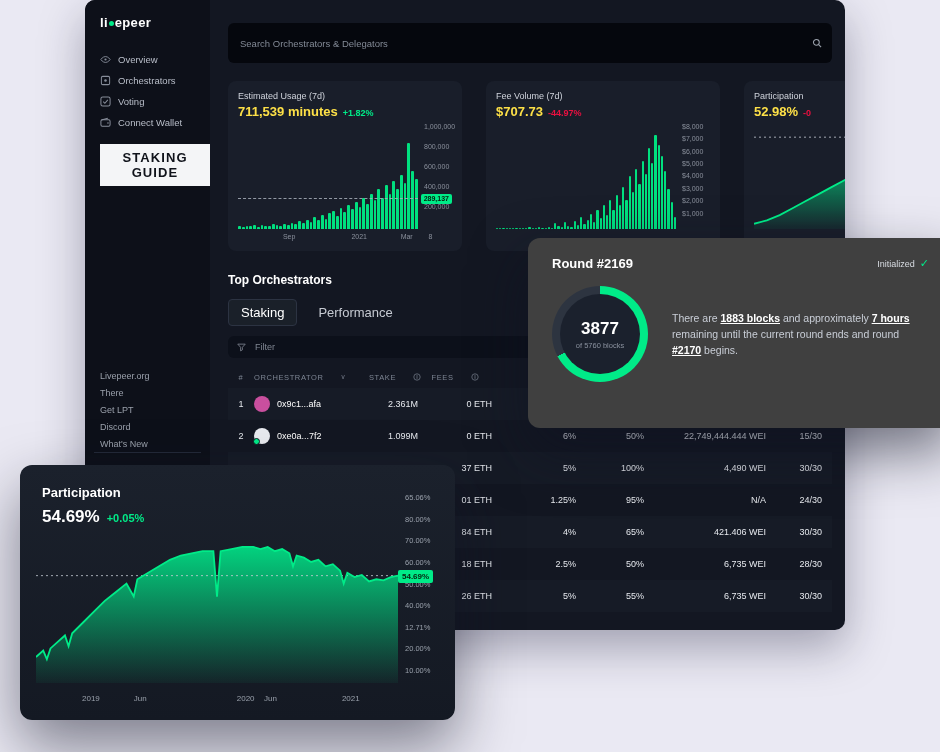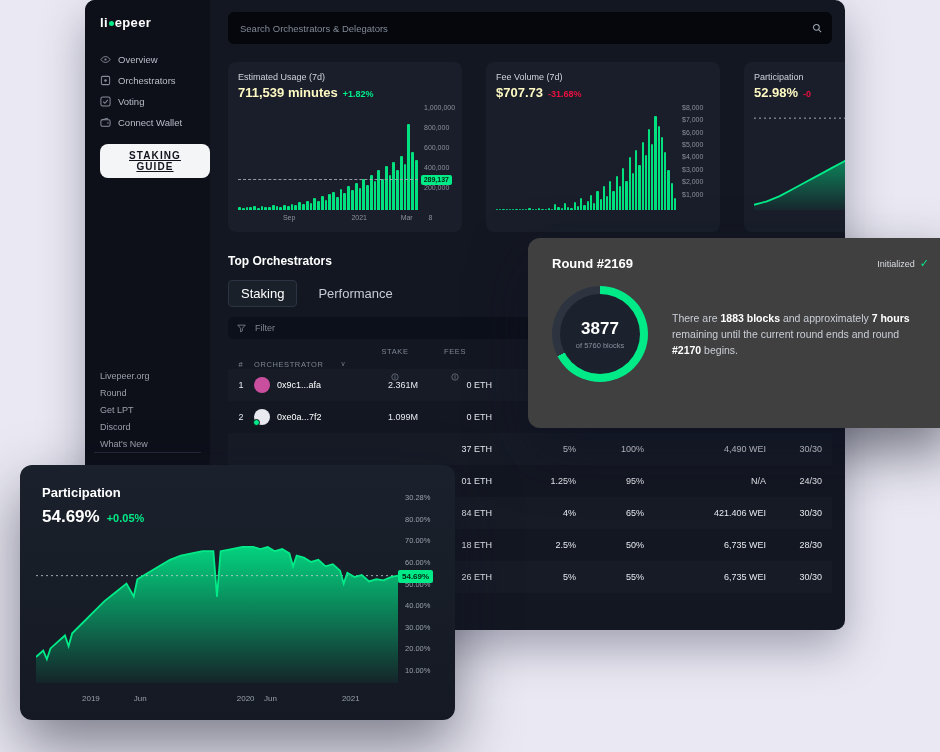--- a/index.html
+++ b/index.html
@@ -11,42 +11,42 @@
     border-radius:10px;box-shadow:0 18px 45px rgba(25,25,55,.35);display:flex;overflow:hidden;z-index:1;}
 
   
   .sidebar{width:125px;flex:none;background:#0d1019;padding:15px 0 0 15px;box-sizing:border-box;position:relative;}
   .logo{display:flex;align-items:center;color:#fff;font-size:13px;font-weight:bold;letter-spacing:.3px;cursor:pointer;}
   .logo-dot{width:5px;height:5px;border-radius:50%;background:#00eb88;display:inline-block;margin:2px 1px 0 1px;}
   .nav{margin-top:24px;display:flex;flex-direction:column;gap:10px;}
   .nav-item{display:flex;align-items:center;gap:7px;color:#b9bec9;font-size:9.5px;cursor:pointer;}
   .nav-ico{width:11px;height:11px;color:#878d9a;display:flex;align-items:center;}
   .nav-ico svg{width:11px;height:11px;}
-  .staking-guide{margin-top:16px;background:#f4f5f7;color:#10131b;border:none;border-radius:8px;
-    font-size:10px;font-weight:bold;letter-spacing:1.1px;padding:6px 13px;cursor:pointer;font-family:inherit;text-decoration:underline;}
+  .staking-guide{margin-top:16px;background:#f4f5f7;color:#10131b;border:none;border-radius:0;
+    font-size:13px;font-weight:bold;letter-spacing:1.1px;padding:6px 13px;cursor:pointer;font-family:inherit;}
   .side-links{position:absolute;left:15px;top:371px;display:flex;flex-direction:column;gap:7px;}
   .side-link{color:#9aa0ab;font-size:9px;cursor:pointer;}
   .side-divider{position:absolute;left:9px;right:9px;top:452px;height:1px;background:#232938;}
 
   
   .main{flex:1;min-width:0;padding:12px 13px 0 18px;box-sizing:border-box;position:relative;overflow:hidden;}
   .page-title{color:#fff;font-size:15px;font-weight:bold;margin:4px 0 14px;}
-  .searchbar{height:32px;background:#05070d;border-radius:6px;display:flex;align-items:center;padding:0 10px;gap:8px;}
+  .searchbar{height:40px;background:#05070d;border-radius:6px;display:flex;align-items:center;padding:0 10px;gap:8px;margin-top:11px;}
   .searchbar input{flex:1;background:transparent;border:none;outline:none;color:#d0d4da;font-size:9.5px;font-family:inherit;}
   .searchbar input::placeholder{color:#838a96;}
   .search-ico{color:#9aa0ab;display:flex;}
   .search-ico svg{width:10px;height:10px;}
 
   
   .cards-row{display:flex;gap:24px;margin-top:18px;width:800px;}
   .stat-card{width:234px;height:170px;flex:none;background:#191e2a;border-radius:8px;
     padding:10px 10px 8px;box-sizing:border-box;display:flex;flex-direction:column;}
   .stat-title{color:#cfd3db;font-size:9px;}
   .stat-value-row{display:flex;align-items:baseline;gap:5px;margin-top:3px;}
-  .stat-value{color:#fef9c3;font-size:13px;font-weight:bold;}
+  .stat-value{color:#fde047;font-size:13px;font-weight:bold;}
   .stat-change{font-size:9px;font-weight:bold;}
   .up{color:#00eb88;}  .down{color:#ea1040;}
   .stat-body{flex:1;display:flex;margin-top:6px;min-height:0;position:relative;}
   .plot{flex:1;position:relative;min-width:0;}
   .bars{position:absolute;left:0;right:0;top:0;bottom:0;display:flex;align-items:flex-end;gap:1px;}
   .bar{flex:1;background:#00e07f;border-radius:1px 1px 0 0;}
   .axis{width:34px;flex:none;position:relative;}
   .axis-inner{position:absolute;top:-2px;left:6px;right:0;display:flex;flex-direction:column;justify-content:space-between;}
   .axis-usage{height:84%;}  .axis-fee{height:90%;}
   .tick{color:#8a909c;font-size:7px;white-space:nowrap;}
@@ -67,21 +67,21 @@
   .tab.active{border-color:#2c3342;background:#1a2029;color:#fff;}
   .filter-bar{height:22px;background:#0c101a;border-radius:6px;display:flex;align-items:center;gap:7px;padding:0 9px;margin-bottom:8px;}
   .filter-ico{color:#7f8692;display:flex;}  .filter-ico svg{width:9px;height:9px;}
   .filter-bar input{flex:1;background:transparent;border:none;outline:none;color:#d0d4da;font-size:9px;font-family:inherit;}
   .filter-bar input::placeholder{color:#7f8692;}
   .trow{display:grid;grid-template-columns:26px 118px 46px 74px 84px 68px 122px 56px;align-items:center;height:32px;}
   .thead{height:22px;color:#7d8593;font-size:7.5px;letter-spacing:.6px;}
   .cell{min-width:0;}
   .c-center{text-align:center;}  .c-right{text-align:right;}
   .hcell{display:flex;align-items:center;gap:17px;}
-  .hcell.c-right{justify-content:center;flex-direction:column;}
+  .hcell.c-right{justify-content:center;}
   .sort-caret{color:#6f7684;font-size:7px;}
   .info-ico{color:#6f7684;display:flex;}  .info-ico svg{width:8px;height:8px;}
   .tbody .trow:nth-child(odd){background:#161b26;}
   .orch-cell{display:flex;align-items:center;}
   .avatar{width:16px;height:16px;border-radius:50%;margin-right:7px;flex:none;position:relative;background:#555;}
   .status-dot{position:absolute;left:-1px;bottom:-1px;width:5px;height:5px;border-radius:50%;background:#00eb88;border:1px solid #131722;}
   .addr{color:#fff;font-size:9px;}
   .num{color:#e6e9ee;font-size:9px;}
 
   
@@ -91,21 +91,21 @@
   .round-title{color:#fff;font-size:13px;font-weight:bold;}
   .round-status{display:flex;align-items:center;gap:5px;color:#d8dce2;font-size:9px;}
   .check{color:#00eb88;font-size:11px;}
   .round-body{display:flex;gap:24px;margin-top:15px;align-items:center;}
   .donut{width:96px;height:96px;border-radius:50%;position:relative;flex:none;}
   .donut::after{content:"";position:absolute;inset:8px;background:#1b212d;border-radius:50%;}
   .donut-center{position:absolute;inset:0;display:flex;flex-direction:column;align-items:center;justify-content:center;z-index:2;}
   .donut-num{color:#fff;font-size:17px;font-weight:bold;}
   .donut-sub{color:#8a919e;font-size:7.5px;margin-top:2px;}
   .round-desc{color:#c9ced7;font-size:10.5px;line-height:1.55;flex:1;}
-  .round-desc b{color:#fff;font-weight:bold;text-align:right;}
+  .round-desc b{color:#fff;text-decoration:underline;font-weight:bold;text-align:right;}
 
   
   .part-card{position:absolute;left:20px;top:465px;width:435px;height:255px;border-radius:12px;z-index:6;
     background:linear-gradient(180deg,#1b212c,#141923);box-shadow:0 26px 60px rgba(15,18,35,.5);overflow:hidden;}
   .part-head{position:absolute;left:22px;top:20px;z-index:4;}
   .part-title{color:#fff;font-size:13px;font-weight:bold;}
   .part-value-row{display:flex;align-items:baseline;gap:7px;margin-top:7px;}
   .part-value{color:#fff;font-size:17px;font-weight:bold;}
   .part-change{color:#00eb88;font-size:11px;font-weight:bold;}
   .part-chart{position:absolute;left:16px;top:30px;width:362px;height:188px;}
@@ -170,21 +170,21 @@
               </svg>
           </span>
           <span>Connect Wallet</span>
         </div>
       </nav>
 
       <button class="staking-guide">STAKING GUIDE</button>
 
       <div class="side-links">
         <span class="side-link">Livepeer.org</span>
-        <span class="side-link">Round</span>
+        <span class="side-link">There</span>
         <span class="side-link">Get LPT</span>
         <span class="side-link">Discord</span>
         <span class="side-link">What's New</span>
       </div>
       <div class="side-divider"></div>
     </aside>
 
     <main class="main">
 
       <div class="searchbar">
@@ -275,21 +275,21 @@
             <span>2021</span>
             <span>Mar</span>
             <span>8</span>
           </div>
         </div>
 
         <div class="stat-card">
           <div class="stat-title">Fee Volume (7d)</div>
           <div class="stat-value-row">
             <span class="stat-value">$707.73</span>
-            <span class="stat-change down">-31.68%</span>
+            <span class="stat-change down">-44.97%</span>
           </div>
           <div class="stat-body">
             <div class="plot">
               <div class="bars">
                   <div class="bar" style="height: 1%;"></div>
                   <div class="bar" style="height: 1%;"></div>
                   <div class="bar" style="height: 1.0625%;"></div>
                   <div class="bar" style="height: 1%;"></div>
                   <div class="bar" style="height: 1.1875%;"></div>
                   <div class="bar" style="height: 1%;"></div>
@@ -573,27 +573,27 @@
         </svg>
     </div>
     <div class="part-head">
       <div class="part-title">Participation</div>
       <div class="part-value-row">
         <span class="part-value">54.69%</span>
         <span class="part-change">+0.05%</span>
       </div>
     </div>
     <div class="part-axis">
-      <span class="tick">30.28%</span>
+      <span class="tick">65.06%</span>
       <span class="tick">80.00%</span>
       <span class="tick">70.00%</span>
       <span class="tick">60.00%</span>
       <span class="tick">50.00%</span>
       <span class="tick">40.00%</span>
-      <span class="tick">30.00%</span>
+      <span class="tick">12.71%</span>
       <span class="tick">20.00%</span>
       <span class="tick">10.00%</span>
     </div>
     <span class="part-badge">54.69%</span>
     <div class="part-xaxis">
       <span>2019</span>
       <span>Jun</span>
       <span>2020</span>
       <span>Jun</span>
       <span>2021</span>

